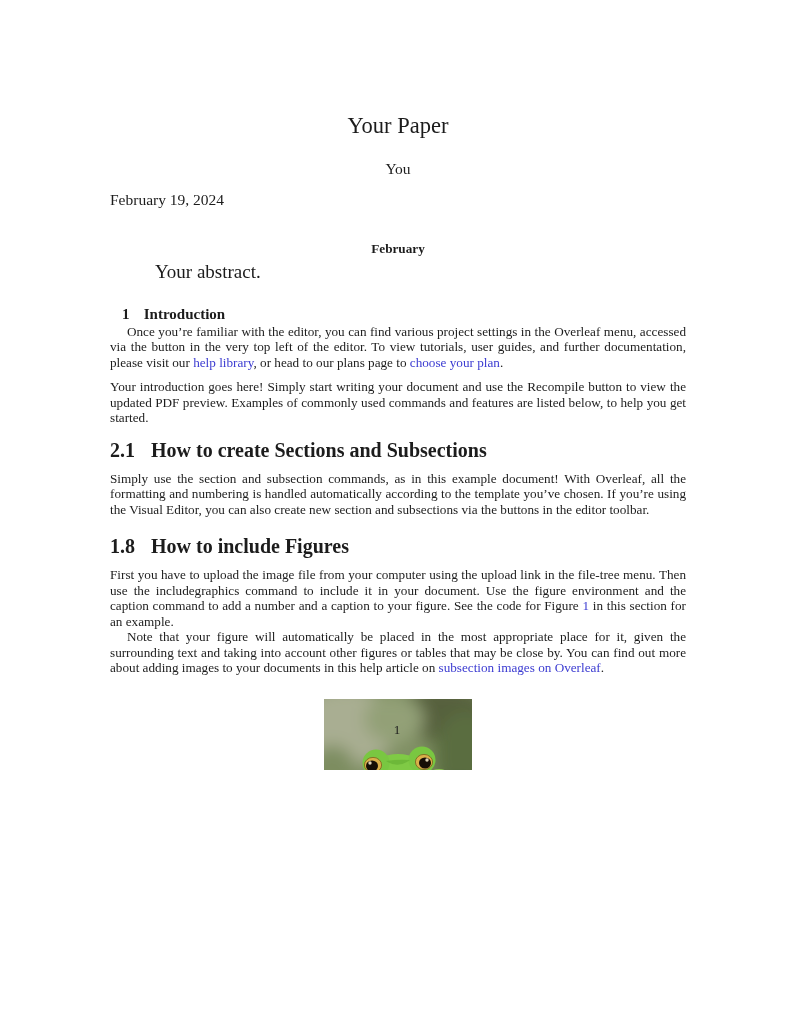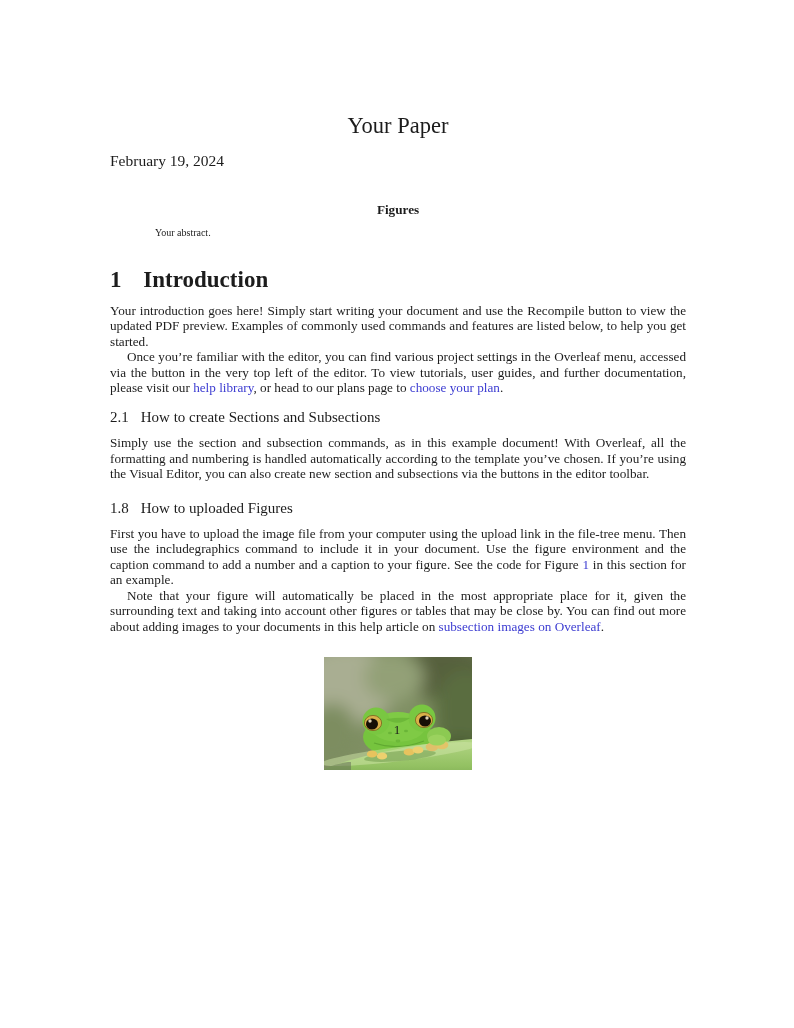--- a/index.html
+++ b/index.html
@@ -43,33 +43,34 @@
     margin-top:32px;
     text-align:center;
     font-size:13.2px;
     font-weight:bold;
     line-height:1.15;
   }
   .abstract-body{
     margin-top:8px;
     margin-left:45px;
     margin-right:45px;
-    font-size:10px;
+    font-size:19px;
     line-height:15.5px;
   }
   h1.section{
-    font-size:23px;
+    font-size:15px;
     font-weight:bold;
     line-height:1.15;
+    margin-left:12px;
   }
   h1.sec-1{margin-top:27px;}
   h1.sec-2{margin-top:26px;}
   h2.subsection{
-    font-size:15px;
-    font-weight:normal;
+    font-size:20px;
+    font-weight:bold;
     line-height:1.15;
   }
   h2.sub-21{margin-top:13px;}
   h2.sub-22{margin-top:18px;}
   .secnum{margin-right:0.95em;}
   .subnum{margin-right:0.8em;}
   p.body-par{
     font-size:13.2px;
     line-height:15.5px;
     text-align:justify;
@@ -104,34 +105,35 @@
     font-size:13.2px;
   }
 </style>
 </head>
 <body>
 
 <div class="page">
   <div class="content">
 
     <div class="doc-title">Your Paper</div>
+    <div class="doc-author">You</div>
     <div class="doc-date">February 19, 2024</div>
 
-    <div class="abstract-heading">Figures</div>
+    <div class="abstract-heading">February</div>
     <div class="abstract-body">Your abstract.</div>
 
     <h1 class="section sec-1"><span class="secnum">1</span><span>Introduction</span></h1>
+    <p class="body-par indent">Once you’re familiar with the editor, you can find various project settings in the Overleaf menu, accessed via the button in the very top left of the editor. To view tutorials, user guides, and further documentation, please visit our <a class="doclink" href="#">help library</a>, or head to our plans page to <a class="doclink" href="#">choose your plan</a>.</p>
     <p class="body-par first">Your introduction goes here! Simply start writing your document and use the Recompile button to view the updated PDF preview. Examples of commonly used commands and features are listed below, to help you get started.</p>
-    <p class="body-par indent">Once you’re familiar with the editor, you can find various project settings in the Overleaf menu, accessed via the button in the very top left of the editor. To view tutorials, user guides, and further documentation, please visit our <a class="doclink" href="#">help library</a>, or head to our plans page to <a class="doclink" href="#">choose your plan</a>.</p>
 
 
     <h2 class="subsection sub-21"><span class="subnum">2.1</span><span>How to create Sections and Subsections</span></h2>
     <p class="body-par first">Simply use the section and subsection commands, as in this example document! With Overleaf, all the formatting and numbering is handled automatically according to the template you’ve chosen. If you’re using the Visual Editor, you can also create new section and subsections via the buttons in the editor toolbar.</p>
 
-    <h2 class="subsection sub-22"><span class="subnum">1.8</span><span>How to uploaded Figures</span></h2>
+    <h2 class="subsection sub-22"><span class="subnum">1.8</span><span>How to include Figures</span></h2>
     <p class="body-par first">First you have to upload the image file from your computer using the upload link in the file-tree menu. Then use the includegraphics command to include it in your document. Use the figure environment and the caption command to add a number and a caption to your figure. See the code for Figure <a class="doclink" href="#">1</a> in this section for an example.</p>
     <p class="body-par indent">Note that your figure will automatically be placed in the most appropriate place for it, given the surrounding text and taking into account other figures or tables that may be close by. You can find out more about adding images to your documents in this help article on <a class="doclink" href="#">subsection images on Overleaf</a>.</p>
 
     <div class="figure-wrap">
       <span class="figure-image">
         <svg viewBox="0 0 148 142" width="148" height="142" xmlns="http://www.w3.org/2000/svg">
           <defs>
             <filter id="bgblur" x="-30%" y="-30%" width="160%" height="160%">
                 <feGaussianBlur stdDeviation="8"></feGaussianBlur>
               </filter>

